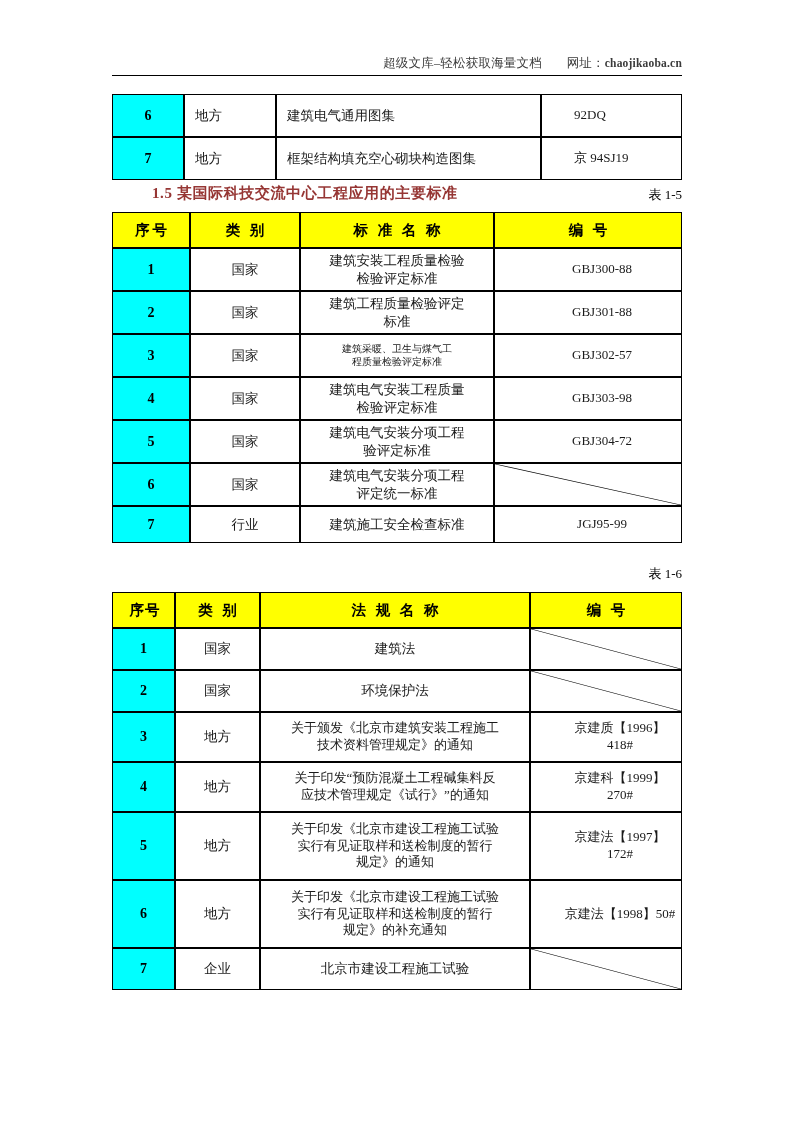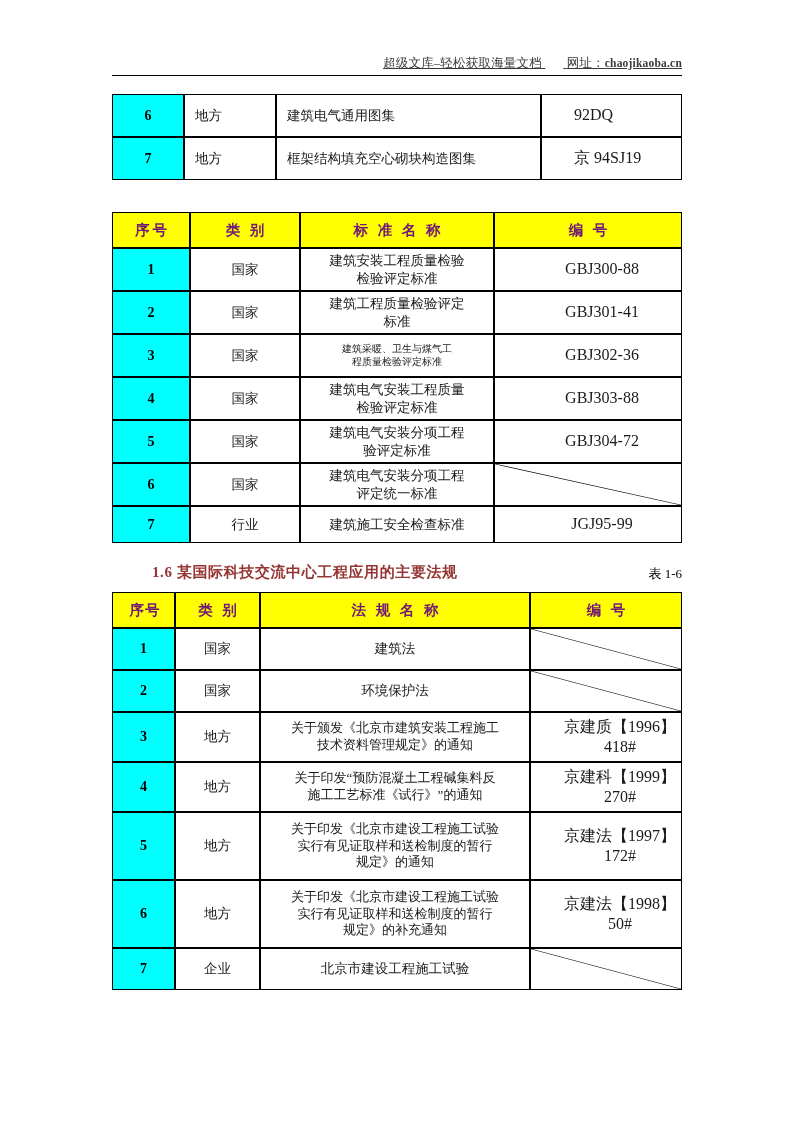--- a/index.html
+++ b/index.html
@@ -27,21 +27,20 @@
     position: absolute;
     left: 112px;
     top: 55px;
     width: 570px;
     text-align: right;
     font-size: 12.5px;
     font-family: "Liberation Serif", "DejaVu Serif", serif;
     color: #3a3a3a;
     white-space: nowrap;
     letter-spacing: 0.2px;
-    text-decoration: underline;
   }
   .doc-header .site {
     font-family: "Liberation Serif", "DejaVu Serif", serif;
     font-weight: bold;
     font-size: 11.5px;
   }
   .header-gap { display: inline-block; width: 18px; }
   .header-rule {
     position: absolute;
     left: 112px;
@@ -101,31 +100,31 @@
   table.doc-table td.num {
     background: #00ffff;
     font-weight: bold;
     font-size: 14px;
     color: #000000;
   }
   table.doc-table td.head {
     background: #ffff00;
     font-weight: bold;
     font-size: 14.5px;
-    color: #701a75;
+    color: #000000;
     letter-spacing: 3px;
     text-indent: 3px;
     height: 34px;
   }
   table.doc-table td.left {
     text-align: left;
     padding-left: 10px;
   }
   table.doc-table td.code {
-    font-size: 16px;
+    font-size: 13px;
     padding-left: 32px;
   }
 
   
   .slash {
     position: absolute;
     left: 0; top: 0;
     width: 100%;
     height: 100%;
     display: block;
@@ -168,20 +167,24 @@
       </tr>
       <tr style="height:43px">
         <td class="num">7</td>
         <td class="left">地方</td>
         <td class="left">框架结构填充空心砌块构造图集</td>
         <td class="left code">京 94SJ19</td>
       </tr>
     </tbody>
   </table>
 
+  <div class="caption-row" style="top:184px">
+    <span class="caption-title">1.5 某国际科技交流中心工程应用的主要标准</span>
+    <span class="caption-index">表 1-5</span>
+  </div>
 
   <table class="doc-table" id="table-15">
     <colgroup>
       <col style="width:78px">
         <col style="width:110px">
         <col style="width:194px">
         <col style="width:188px">
     </colgroup>
     <tbody>
       <tr>
@@ -195,35 +198,35 @@
         <td>国家</td>
         <td style="white-space:pre-line">建筑安装工程质量检验
 检验评定标准</td>
         <td class="code">GBJ300-88</td>
       </tr>
       <tr style="height:43px">
         <td class="num">2</td>
         <td>国家</td>
         <td style="white-space:pre-line">建筑工程质量检验评定
 标准</td>
-        <td class="code">GBJ301-41</td>
+        <td class="code">GBJ301-88</td>
       </tr>
       <tr style="height:43px">
         <td class="num">3</td>
         <td>国家</td>
         <td style="white-space:pre-line;font-size:10px">建筑采暖、卫生与煤气工
 程质量检验评定标准</td>
-        <td class="code">GBJ302-36</td>
+        <td class="code">GBJ302-57</td>
       </tr>
       <tr style="height:43px">
         <td class="num">4</td>
         <td>国家</td>
         <td style="white-space:pre-line">建筑电气安装工程质量
 检验评定标准</td>
-        <td class="code">GBJ303-88</td>
+        <td class="code">GBJ303-98</td>
       </tr>
       <tr style="height:43px">
         <td class="num">5</td>
         <td>国家</td>
         <td style="white-space:pre-line">建筑电气安装分项工程
 验评定标准</td>
         <td class="code">GBJ304-72</td>
       </tr>
       <tr style="height:43px">
         <td class="num">6</td>
@@ -239,21 +242,20 @@
       <tr style="height:37px">
         <td class="num">7</td>
         <td>行业</td>
         <td>建筑施工安全检查标准</td>
         <td class="code">JGJ95-99</td>
       </tr>
     </tbody>
   </table>
 
   <div class="caption-row" style="top:563px">
-    <span class="caption-title">1.6 某国际科技交流中心工程应用的主要法规</span>
     <span class="caption-index">表 1-6</span>
   </div>
 
   <table class="doc-table" id="table-16">
     <colgroup>
       <col style="width:63px">
         <col style="width:85px">
         <col style="width:270px">
         <col style="width:152px">
     </colgroup>
@@ -288,21 +290,21 @@
         <td class="num">3</td>
         <td>地方</td>
         <td style="white-space:pre-line;font-size:13px">关于颁发《北京市建筑安装工程施工
 技术资料管理规定》的通知</td>
         <td class="code">京建质【1996】418#</td>
       </tr>
       <tr style="height:50px">
         <td class="num">4</td>
         <td>地方</td>
         <td style="white-space:pre-line;font-size:13px">关于印发“预防混凝土工程碱集料反
-施工工艺标准《试行》”的通知</td>
+应技术管理规定《试行》”的通知</td>
         <td class="code">京建科【1999】270#</td>
       </tr>
       <tr style="height:68px">
         <td class="num">5</td>
         <td>地方</td>
         <td style="white-space:pre-line;font-size:13px">关于印发《北京市建设工程施工试验
 实行有见证取样和送检制度的暂行
 规定》的通知</td>
         <td class="code">京建法【1997】172#</td>
       </tr>

